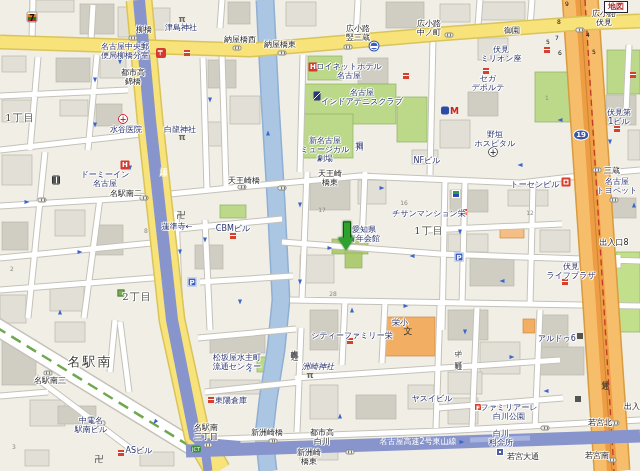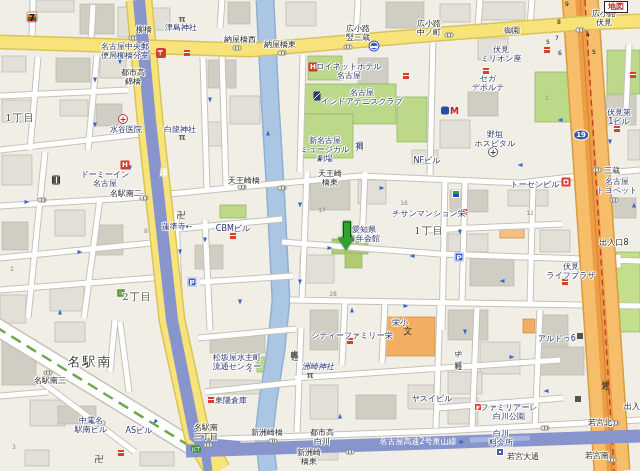--- a/index.html
+++ b/index.html
@@ -268,21 +268,21 @@
     <span class="lbl poi" style="left: 535px; top: 184px;">トーセンビル</span>
     <span class="lbl poi" style="left: 571px; top: 271px;">伏見<br>ライフプラザ</span>
     <span class="lbl poi" style="left: 432px; top: 398px;">ヤスイビル</span>
     <span class="lbl poi" style="left: 557px; top: 338px; text-align: center;">アルドゥ6</span>
     <span class="lbl poi" style="left: 509px; top: 412px;">ファミリアーレ<br>白川公園</span>
     <span class="lbl poi" style="left: 352px; top: 335px;">シティーファミリー栄</span>
     <span class="lbl poi" style="left: 318px; top: 366px; font-style: italic;">洲崎神社</span>
     <span class="lbl poi" style="left: 237px; top: 362px;">松坂屋水主町<br>流通センター</span>
     <span class="lbl poi" style="left: 231px; top: 400px;">東陽倉庫</span>
     <span class="lbl poi" style="left: 81px; top: 476px; font-family: Liberation Mono, monospace;">東光寺</span>
-    <span class="lbl poi" style="left: 123px; top: 430px; padding-left: 32px;">ASビル</span>
+    <span class="lbl poi" style="left: 123px; top: 450px; padding-left: 32px;">ASビル</span>
     <span class="lbl poi" style="left: 75px; top: 425px; margin-left: 16px;">中電名<br>駅南ビル</span>
     <span class="lbl poi" style="left: 400px; top: 322px;">栄小</span>
     <span class="lbl poi" style="left: 501px; top: 438px;">白川<br>料金所</span>
     <span class="lbl schoolsym" style="left: 408px; top: 331px;">文</span>
     <span class="lbl vroad-white" style="left: 163px; top: 162px;">江川線</span>
     <span class="lbl road-white" style="left: 418px; top: 441px;">名古屋高速2号東山線</span>
     <span class="lbl vroad" style="left: 294px; top: 345px;">木挽町通</span>
     <span class="lbl vroad" style="left: 458px; top: 350px;">中ノ町通</span>
     <span class="lbl vroad-dk" style="left: 605px; top: 375px;">伏見通</span>
     <span class="lbl vpoi" style="left: 359px; top: 136px;">堀川</span>

